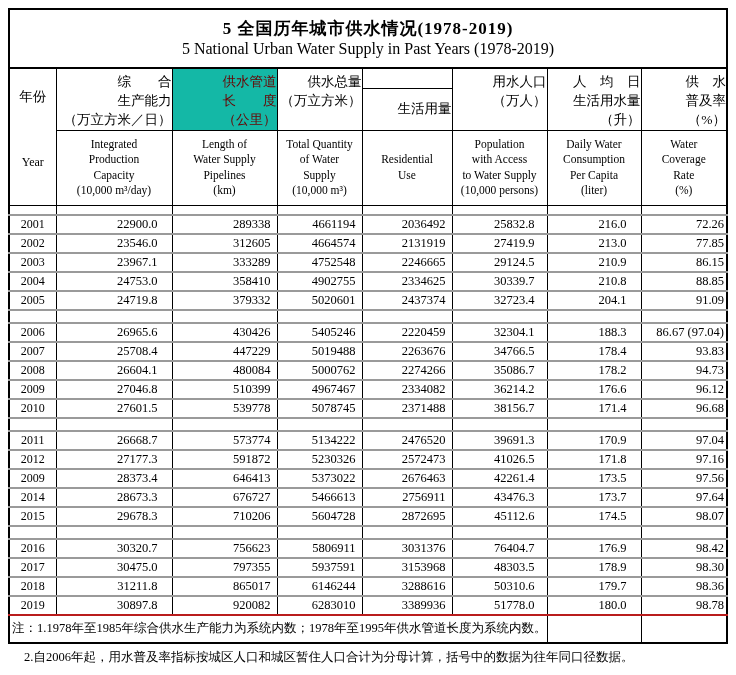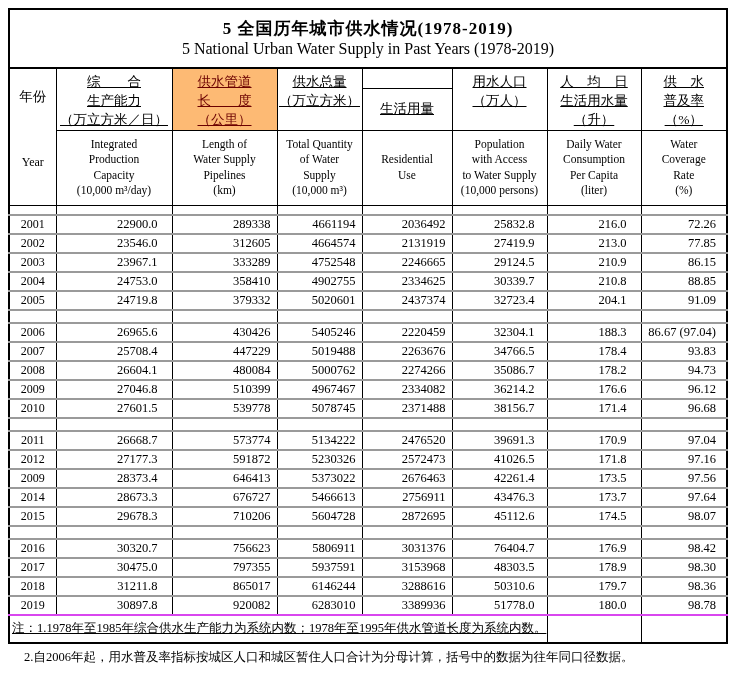--- a/index.html
+++ b/index.html
@@ -25,23 +25,22 @@
   }
   col.w1{width:47px}col.w2{width:116px}col.w3{width:105px}col.w4{width:85px}
   col.w5{width:90px}col.w6{width:95px}col.w7{width:94px}col.w8{width:86px}
 
   th,td{border-left:1px solid #000;border-right:1px solid #000;overflow:hidden;}
   th{font-weight:normal;padding:0;}
 
   
   th.zh{
     font-size:13.5px;line-height:1.4;white-space:pre-line;
-    vertical-align:top;padding-top:4px;text-align:center;
+    vertical-align:top;padding-top:4px;text-align:right;
     border-bottom:1px solid #000;
-    text-decoration:underline;
   }
   th.topstrip{height:17px;border-bottom:1px solid #000;}
   th.zh-sub{vertical-align:middle;padding-top:0;height:38px;}
   th.redcell{}
 
   
   th.yearhead{border-bottom:1px solid #000;vertical-align:top;}
   .yzh{height:56px;display:flex;align-items:center;justify-content:center;font-size:13.5px;}
   .yen{height:74px;display:flex;align-items:center;justify-content:center;font-size:12px;}
 
@@ -60,27 +59,27 @@
     height:15px;font-size:12.5px;white-space:nowrap;
     border-top:2px solid #9a9a9a;padding-top:1px;padding-bottom:1px;
   }
   tr.d td.c1{text-align:center;font-size:12px;}
   tr.d td.c2{text-align:right;padding-right:14px;}
   tr.d td.c3{text-align:right;padding-right:6px;}
   tr.d td.c4{text-align:right;padding-right:6px;}
   tr.d td.c5{text-align:right;padding-right:6px;}
   tr.d td.c6{text-align:right;padding-right:12px;}
   tr.d td.c7{text-align:right;padding-right:14px;}
-  tr.d td.c8{text-align:right;padding-right:10px;}
+  tr.d td.c8{text-align:right;padding-right:2px;}
 
   
   tr.gap td{height:9px;border-top:2px solid #9a9a9a;border-bottom:2px solid #9a9a9a;}
 
   
-  tr.noterow td{border-top:2px solid #d946ef;height:22px;vertical-align:middle;text-decoration:underline;}
+  tr.noterow td{border-top:2px solid #b91c1c;height:22px;vertical-align:middle;}
   td.note-cell{
     font-size:12.5px;text-align:left;padding:2px 2px 2px 2px;white-space:nowrap;
     border-left:none;
   }
 
   
   .note2{
     margin-top:5px;margin-left:16px;font-size:12.5px;white-space:nowrap;
   }
 </style>
@@ -107,21 +106,21 @@
     </colgroup>
     <thead>
       <tr>
         <th class="yearhead" rowspan="3">
           <div class="yzh">年份</div>
           <div class="yen">Year</div>
         </th>
         <th class="zh" rowspan="2">综　　合
 生产能力
 （万立方米／日）</th>
-        <th class="zh redcell" rowspan="2" style="background: #fdba74; color: rgb(107, 0, 0);">供水管道
+        <th class="zh redcell" rowspan="2" style="background: #14b8a6; color: rgb(107, 0, 0);">供水管道
 长　　度
 （公里）</th>
         <th class="zh" rowspan="2">供水总量
 （万立方米）</th>
         <th class="topstrip"></th>
         <th class="zh" rowspan="2">用水人口
 （万人）</th>
         <th class="zh" rowspan="2">人　均　日
 生活用水量
 （升）</th>

